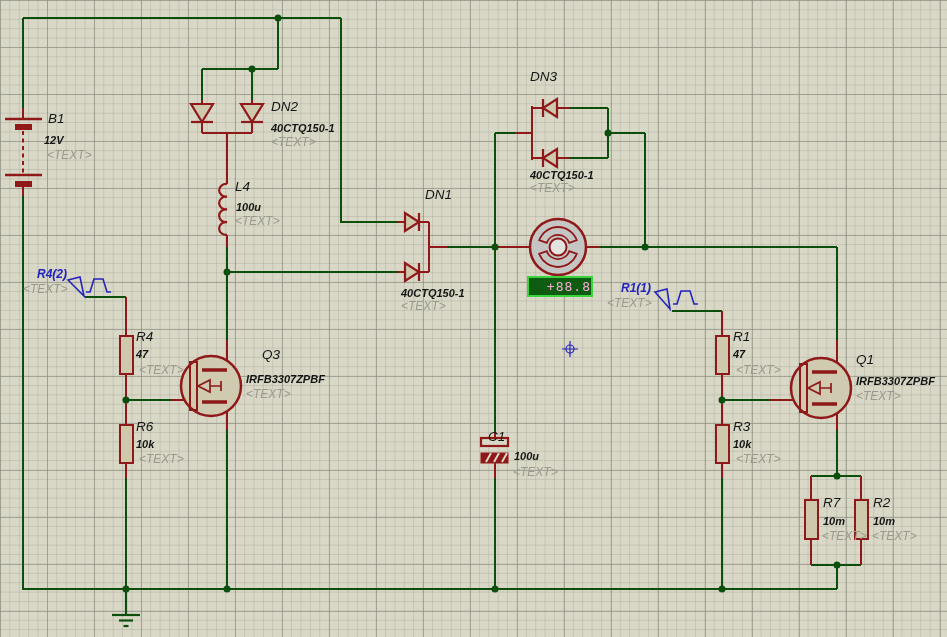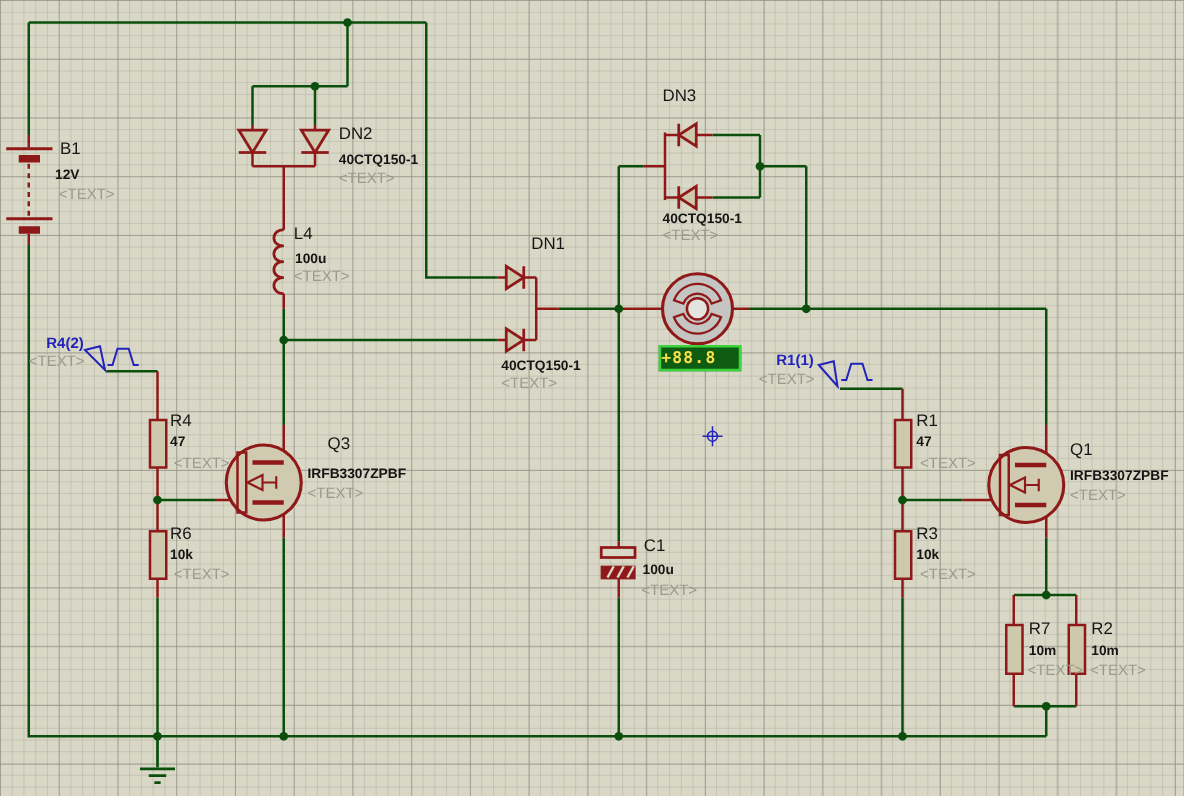--- a/index.html
+++ b/index.html
@@ -8,30 +8,30 @@
     background-color:#d9d8c6;
     background-image:
       linear-gradient(to right, rgba(140,140,130,.65) 1px, transparent 1px),
       linear-gradient(to bottom, rgba(140,140,130,.65) 1px, transparent 1px),
       linear-gradient(to right, rgba(150,150,140,.30) 1px, transparent 1px),
       linear-gradient(to bottom, rgba(150,150,140,.30) 1px, transparent 1px);
     background-size:47px 47px,47px 47px,9.4px 9.4px,9.4px 9.4px;
     font-family:"Liberation Sans", sans-serif;
   }
   svg.sch{position:absolute;left:0;top:0;}
-  .lbl{position:absolute;white-space:nowrap;line-height:1.1;}
+  .lbl{position:absolute;white-space:nowrap;line-height:1.1;font-style:italic;}
   .lbl-ref{font-size:13.5px;color:#161616;}
   .lbl-val{font-size:11px;font-weight:bold;color:#141414;}
   .lbl-text{font-size:12px;color:#9a9a8e;}
   .lbl-blue{font-size:12px;font-weight:bold;color:#2323bd;text-align:right;}
   .display{
     position:absolute;left:527px;top:276px;width:66px;height:21px;
     box-sizing:border-box;background:#0e5c12;border:2px solid #3cd43c;
-    color:#fde047;font-family:"DejaVu Sans Mono", monospace;
-    font-size:13px;font-weight:bold;text-align:left;line-height:17px;
+    color:#f9a8d4;font-family:"DejaVu Sans Mono", monospace;
+    font-size:13px;font-weight:normal;text-align:right;line-height:17px;
     letter-spacing:1px;
   }
 </style>
 </head>
 <body>
 
 <div class="canvas">
 
 <svg class="sch" width="947" height="637" viewBox="0 0 947 637">
 
@@ -229,21 +229,21 @@
 <div class="lbl lbl-text" style="left:736px;top:453px">&lt;TEXT&gt;</div>
 
 <div class="lbl lbl-ref" style="left:823px;top:496px">R7</div>
 <div class="lbl lbl-val" style="left:823px;top:515px">10m</div>
 <div class="lbl lbl-text" style="left:822px;top:530px">&lt;TEXT&gt;</div>
 
 <div class="lbl lbl-ref" style="left:873px;top:496px">R2</div>
 <div class="lbl lbl-val" style="left:873px;top:515px">10m</div>
 <div class="lbl lbl-text" style="left:872px;top:530px">&lt;TEXT&gt;</div>
 
-<div class="lbl lbl-ref" style="left:515px;top:430px">C1</div>
+<div class="lbl lbl-ref" style="left:488px;top:430px">C1</div>
 <div class="lbl lbl-val" style="left:514px;top:450px">100u</div>
 <div class="lbl lbl-text" style="left:513px;top:466px">&lt;TEXT&gt;</div>
 
 <div class="lbl lbl-blue" style="left:37px;top:268px">R4(2)</div>
 <div class="lbl lbl-text" style="left:23px;top:283px">&lt;TEXT&gt;</div>
 
 <div class="lbl lbl-blue" style="left:621px;top:282px">R1(1)</div>
 <div class="lbl lbl-text" style="left:607px;top:297px">&lt;TEXT&gt;</div>
 
 <div class="display">+88.8</div>

